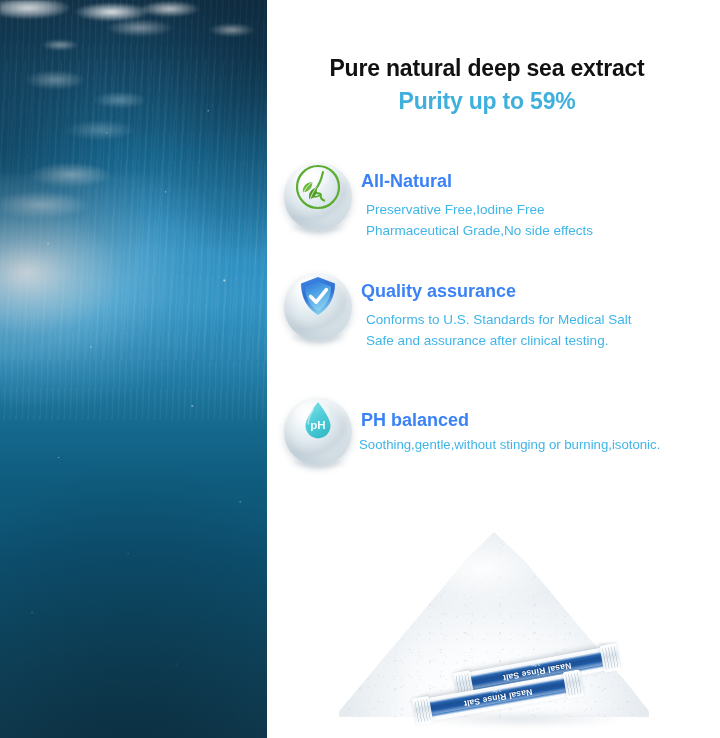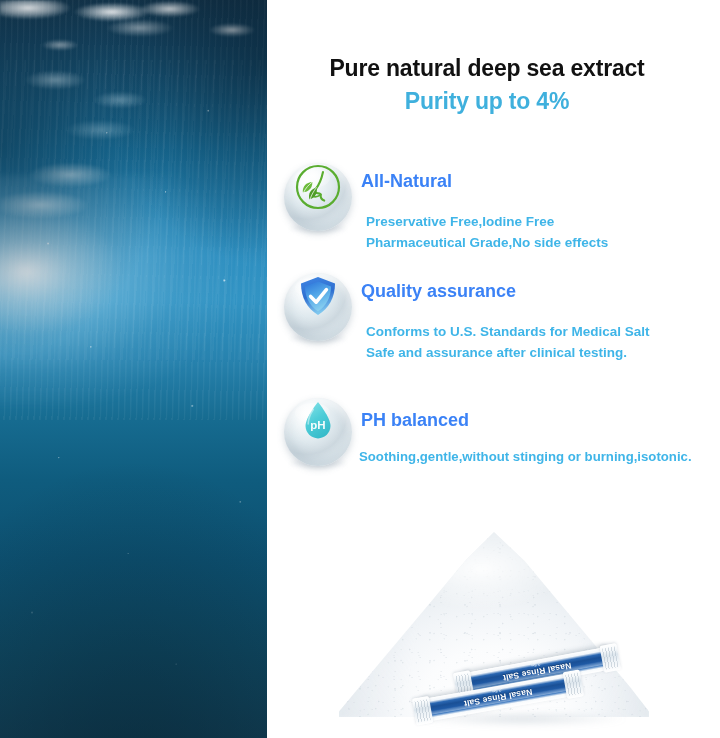--- a/index.html
+++ b/index.html
@@ -229,25 +229,24 @@
     font-size: 18px;
     font-weight: bold;
     color: #3b82f6;
     white-space: nowrap;
   }
   .feat-lines {
     position: absolute;
     left: 82px;
     top: 36px;
     font-size: 13.5px;
-    font-weight: bold;
+    font-weight: normal;
     color: #3fb5e8;
     line-height: 21px;
     white-space: nowrap;
-    margin-top: 12px;
   }
   .feature-2 .feat-lines {
     left: 75px;
     top: 36px;
     font-size: 13.2px;
   }
   .feature-2 .feat-title { top: 12px; }
 
   
   .product {
@@ -416,21 +415,21 @@
     <div class="ocean-ripples"></div>
     <div class="ocean-ripples2"></div>
     <div class="ocean-glow"></div>
     <div class="ocean-bubbles"></div>
     <div class="ocean-vignette"></div>
   </div>
 
   <div class="content">
 
     <div class="headline">Pure natural deep sea extract</div>
-    <div class="subhead">Purity up to 4%</div>
+    <div class="subhead">Purity up to 59%</div>
 
     <div class="feature feature-0">
       <div class="orb-shadow"></div>
       <div class="orb"></div>
       <div class="orb-glyph">
         <svg width="48" height="48" viewBox="0 0 48 48">
           <circle cx="24" cy="24" r="21" fill="none" stroke="#5aad30" stroke-width="2.2"></circle>
 
           <path d="M29 9 C27.5 16 25 22 21.5 26.5 C20.3 28 20.8 29.6 22.6 30.0 L25.6 30.6
                    C26.4 30.8 26.8 31.4 26.7 32.2 C26.4 34.6 27.6 36.6 30.2 37.6" fill="none" stroke="#5aad30" stroke-width="2.1" stroke-linecap="round" stroke-linejoin="round"></path>

